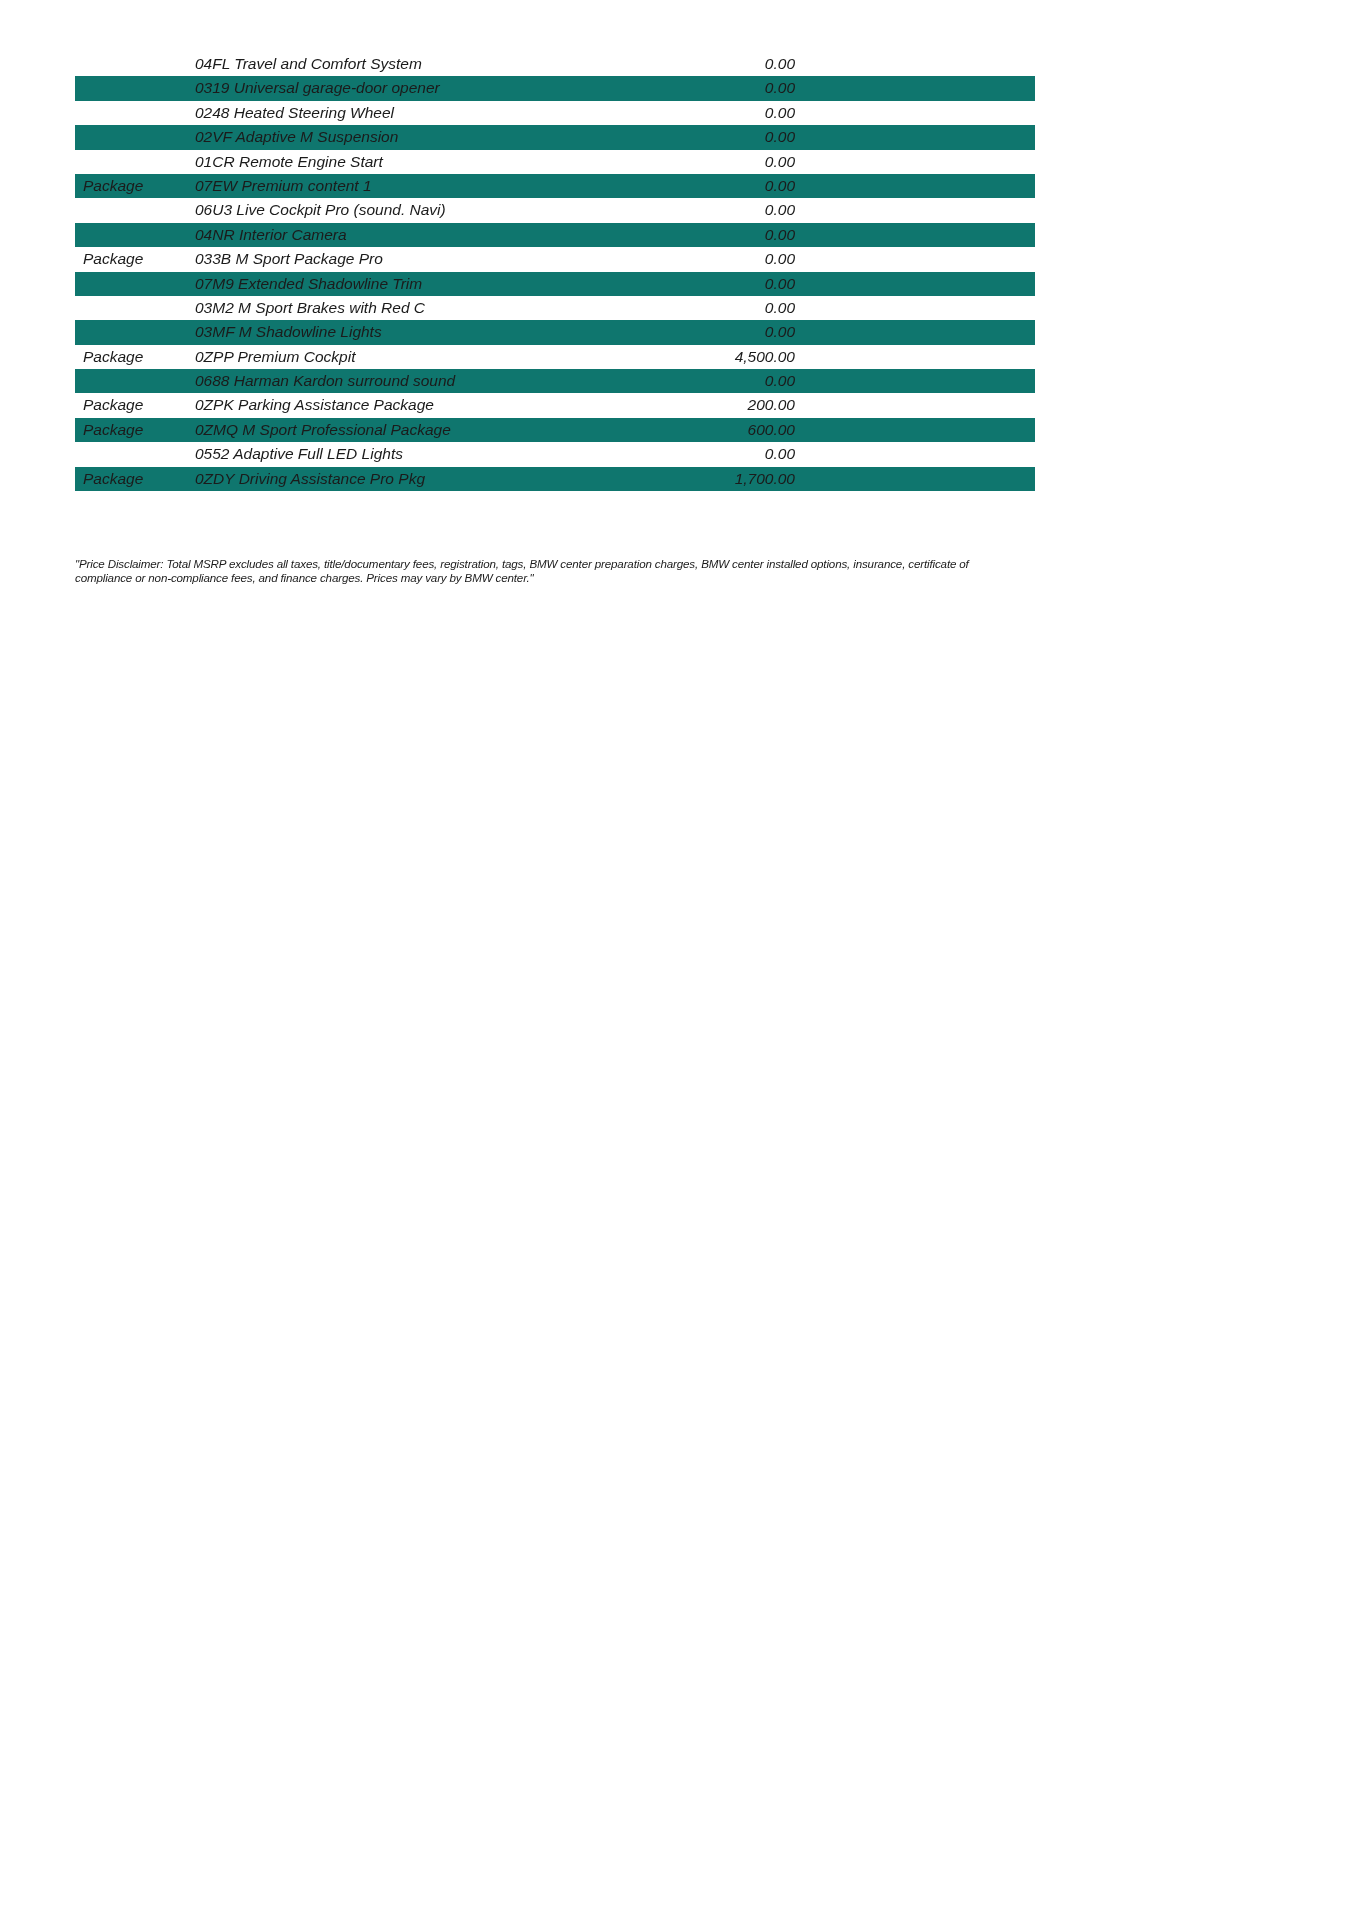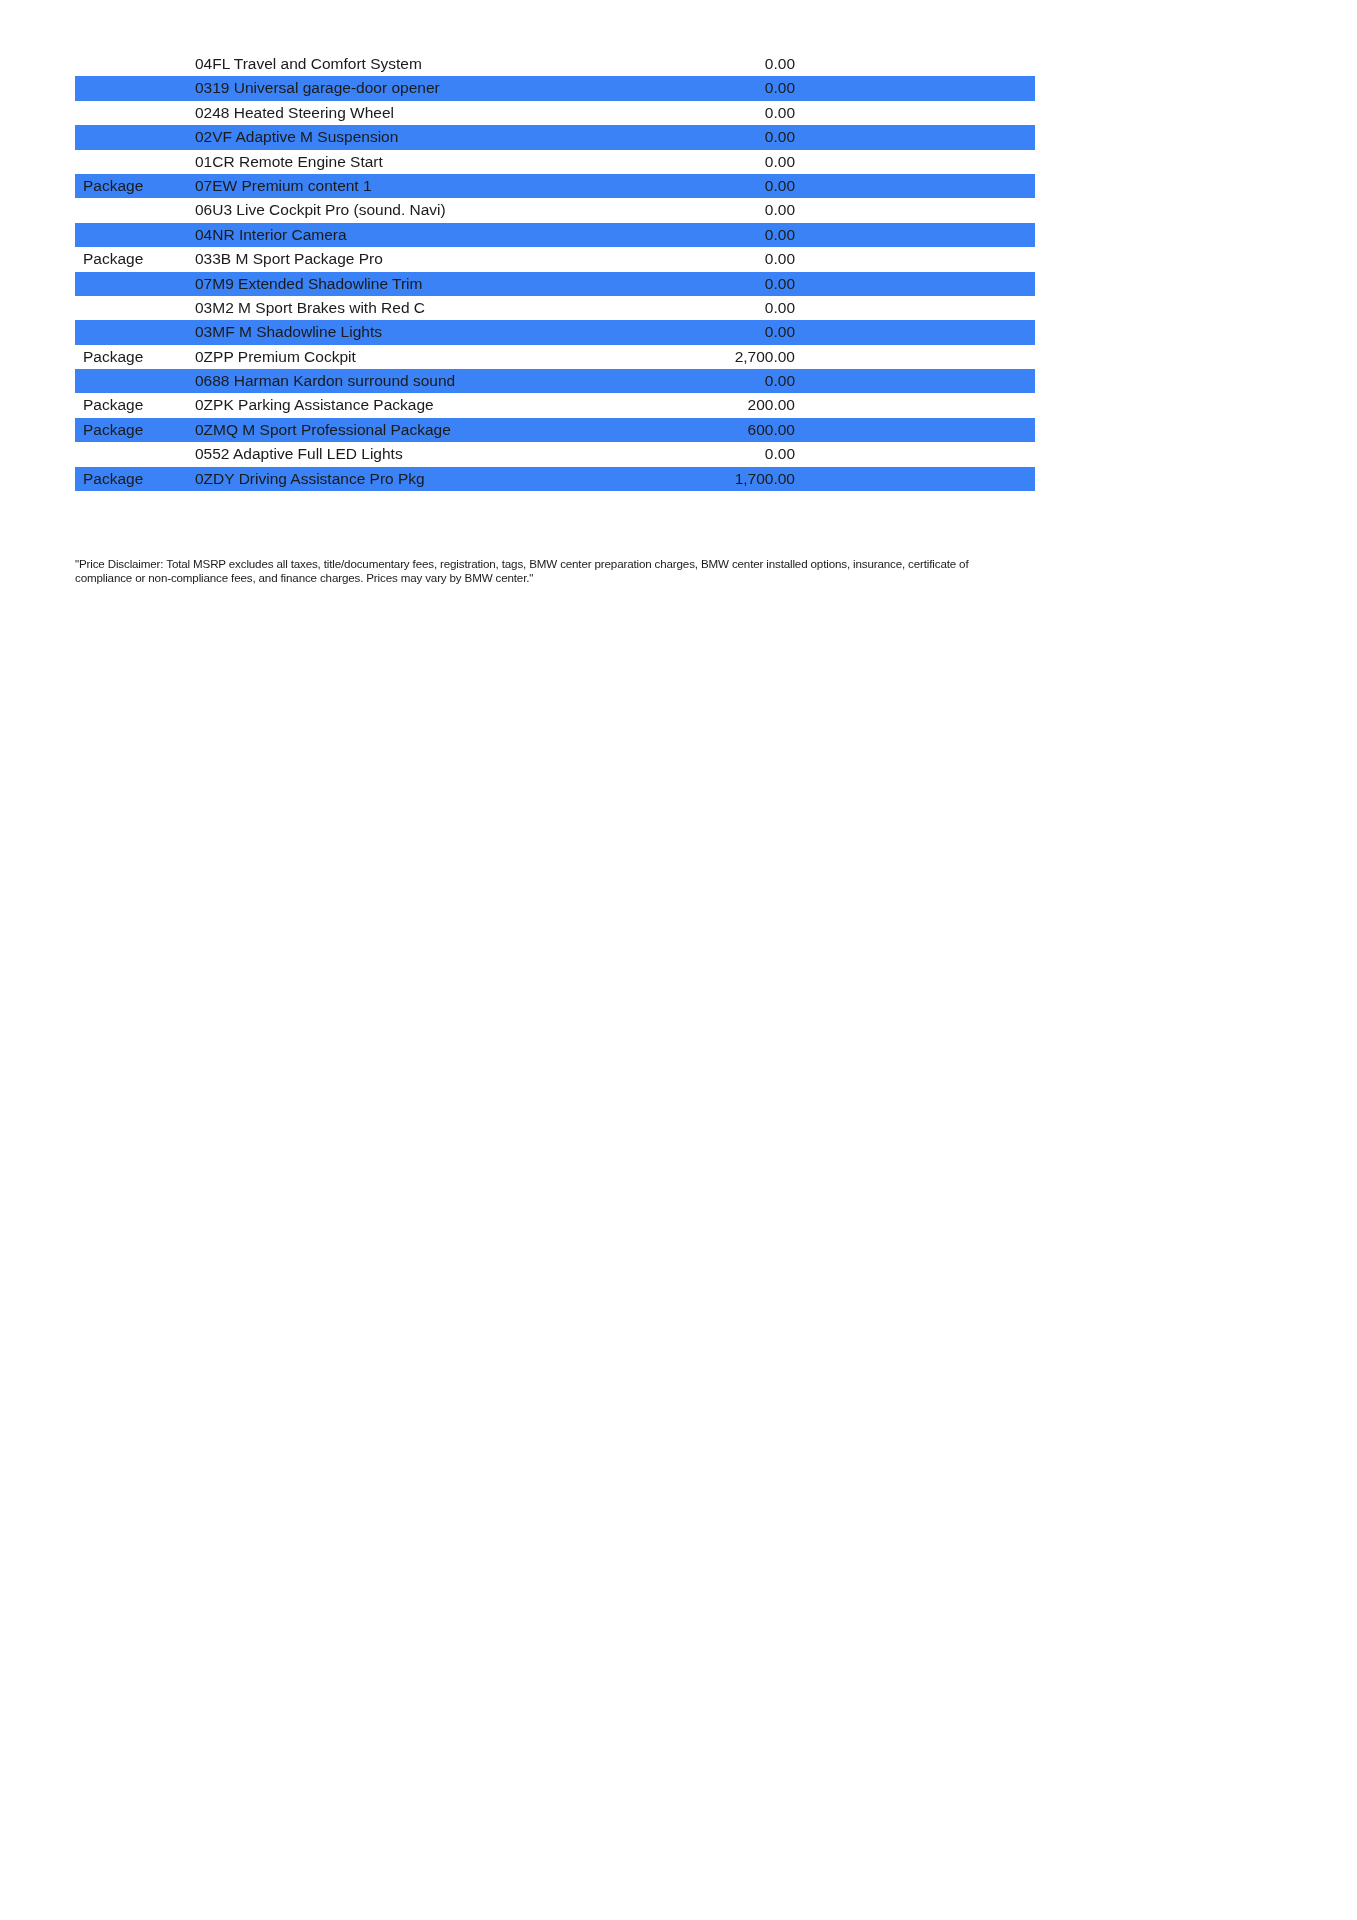--- a/index.html
+++ b/index.html
@@ -11,36 +11,37 @@
     color: #1b1b1b;
     position: relative;
     overflow: hidden;
   }
   .page {
     position: absolute;
     left: 0; top: 0;
     width: 1099px;
     height: 1920px;
     background: #ffffff;
+    font-style: italic;
   }
   .options-table {
     position: absolute;
     left: 75px;
     top: 52px;
     width: 960px;
   }
   .row {
     display: flex;
     align-items: center;
     height: 24.4px;
     font-size: 15.5px;
     line-height: 24.4px;
     background: #ffffff;
   }
-  .row.alt { background: #3b82f6; align-items: flex-end; }
+  .row.alt { background: #0f766e; align-items: flex-end; }
   .cell { white-space: nowrap; overflow: hidden; }
   .cell.cat   { width: 120px; padding-left: 8px; }
   .cell.item  { width: 380px; }
   .cell.price { width: 220px; text-align: right; }
   .cell.filler { flex: 1; }
   .disclaimer {
     position: absolute;
     left: 75px;
     top: 557px;
     width: 944px;
@@ -136,21 +137,21 @@
   <div class="row alt">
     <div class="cell cat"></div>
     <div class="cell item">03MF M Shadowline Lights</div>
     <div class="cell price">0.00</div>
     <div class="cell filler"></div>
   </div>
 
   <div class="row">
     <div class="cell cat">Package</div>
     <div class="cell item">0ZPP Premium Cockpit</div>
-    <div class="cell price">2,700.00</div>
+    <div class="cell price">4,500.00</div>
     <div class="cell filler"></div>
   </div>
 
   <div class="row alt">
     <div class="cell cat"></div>
     <div class="cell item">0688 Harman Kardon surround sound</div>
     <div class="cell price">0.00</div>
     <div class="cell filler"></div>
   </div>
 

